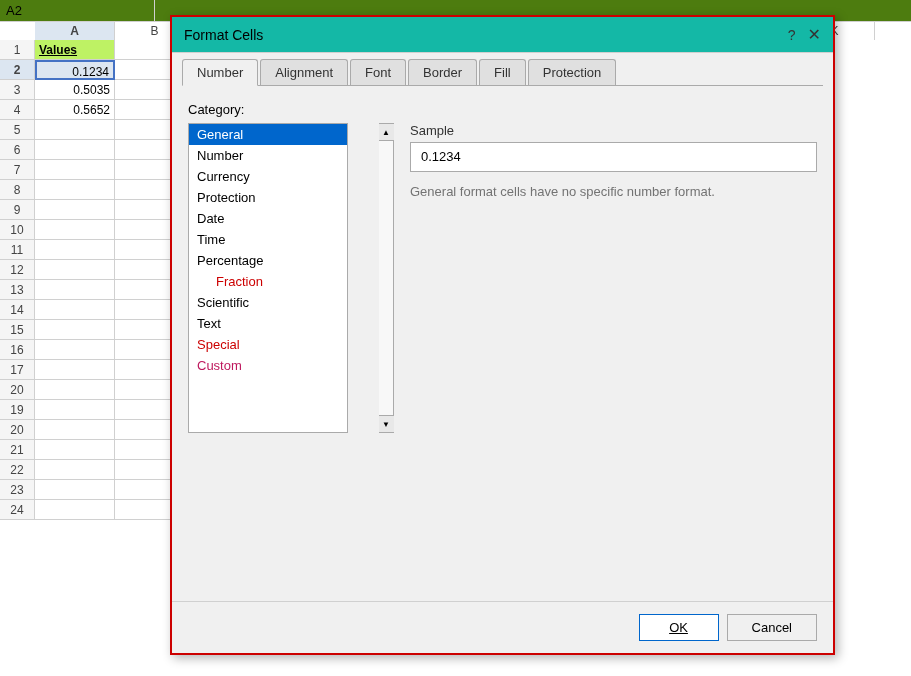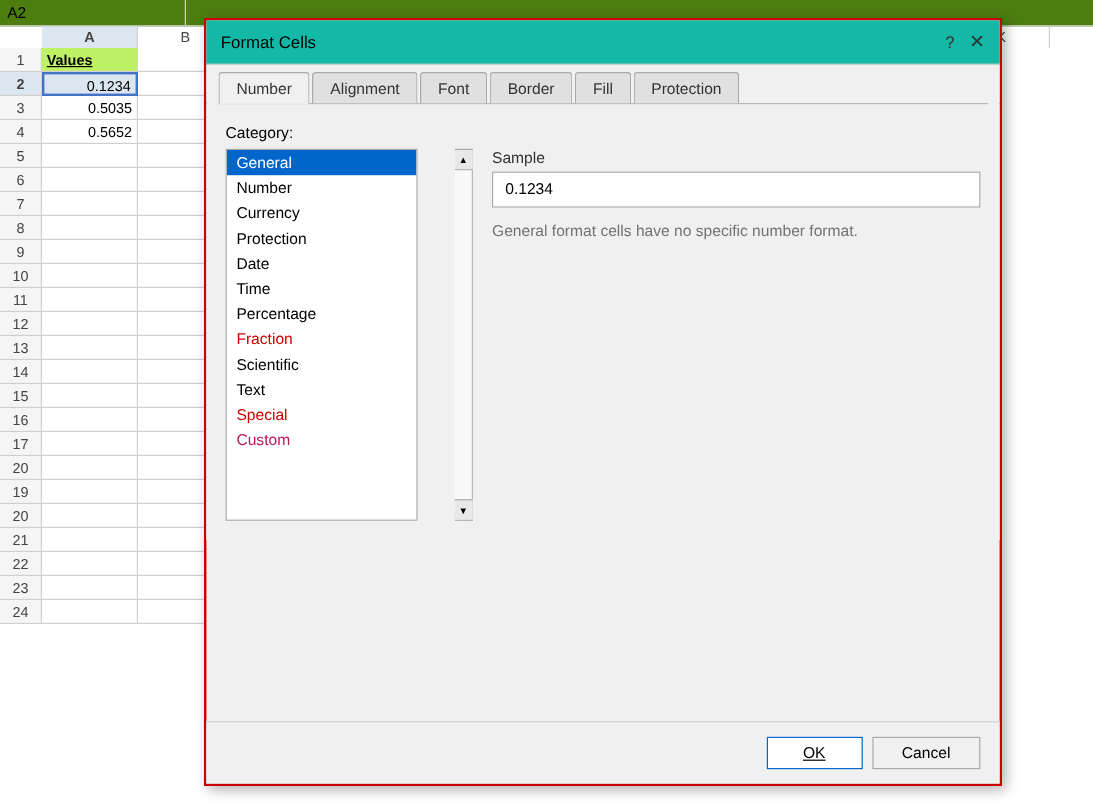--- a/index.html
+++ b/index.html
@@ -234,20 +234,21 @@
       color: #000;
     }
 
     .category-item.selected {
       background: #0066cc;
       color: white;
     }
 
     .category-item.fraction {
       color: #cc0000;
+      margin-left: 19px;
     }
 
     .category-item.special {
       color: #cc0000;
     }
 
     .category-item.custom {
       color: #be185d;
     }
 

